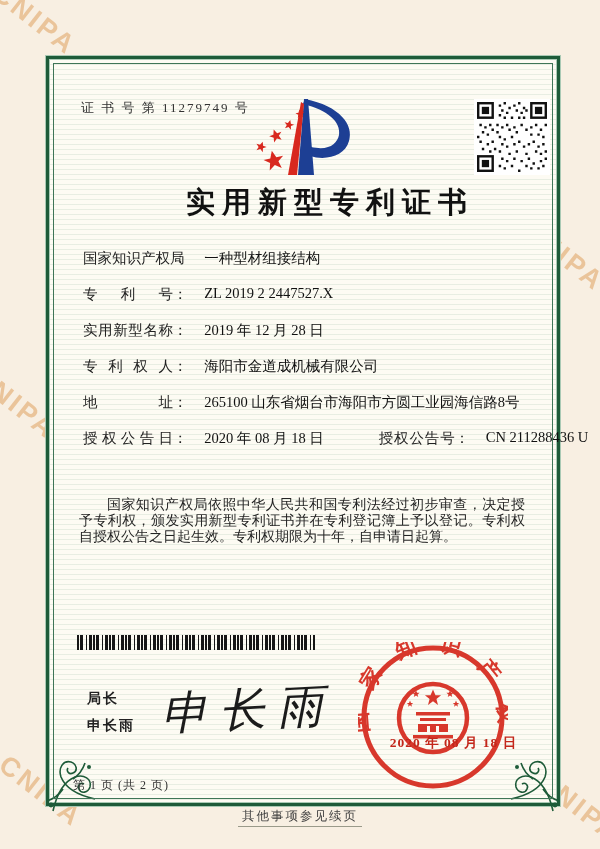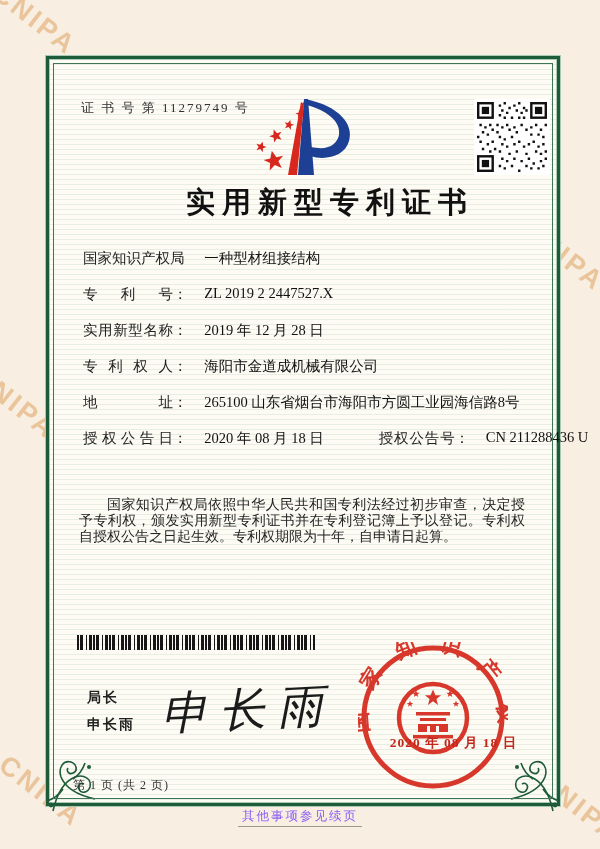--- a/index.html
+++ b/index.html
@@ -54,35 +54,35 @@
   }
   .body-text p{margin:0;text-indent:2em;}
   .barcode{
     position:absolute;left:28px;top:576px;width:238px;height:15px;
     background:repeating-linear-gradient(90deg,
       #161616 0 2px, transparent 2px 3px,
       #161616 3px 6px, transparent 6px 9px,
       #161616 9px 10px, transparent 10px 12px,
       #161616 12px 15px, transparent 15px 16px);
   }
-  .signer{position:absolute;left:38px;top:626px;font-family:Liberation Mono, monospace;
+  .signer{position:absolute;left:38px;top:626px;font-family:Liberation Sans, sans-serif;
     font-size:14px;font-weight:600;line-height:27px;color:#222;letter-spacing:2px;}
   .autograph{position:absolute;left:104px;top:606px;}
   .seal{position:absolute;left:309px;top:583px;opacity:0.92;}
   .seal-date{
     position:absolute;left:322px;top:675px;width:165px;text-align:center;
     font-size:13.5px;font-weight:600;color:#c3271b;letter-spacing:1px;
   }
   .page-info{
     position:absolute;left:0;top:718px;width:100%;text-align:left;
     font-size:12px;color:#333;letter-spacing:1px;margin-left:24px;
   }
   .footer-note{
     position:absolute;left:0;top:808px;width:100%;text-align:center;
-    font-size:12.5px;color:#8b5cf6;letter-spacing:2px;
+    font-size:12.5px;color:#404040;letter-spacing:2px;
   }
   .footer-note span{border-bottom:1px solid #9a9a8a;padding:0 4px 3px;}
   .ornament{position:absolute;bottom:-10px;}
   .orn-left{left:-10px;}
   .orn-right{right:-10px;transform:scaleX(-1);}
 </style>
 </head>
 <body>
 
 <div class="watermark wm-outer" style="left:-14px;top:4px;">CNIPA</div>

